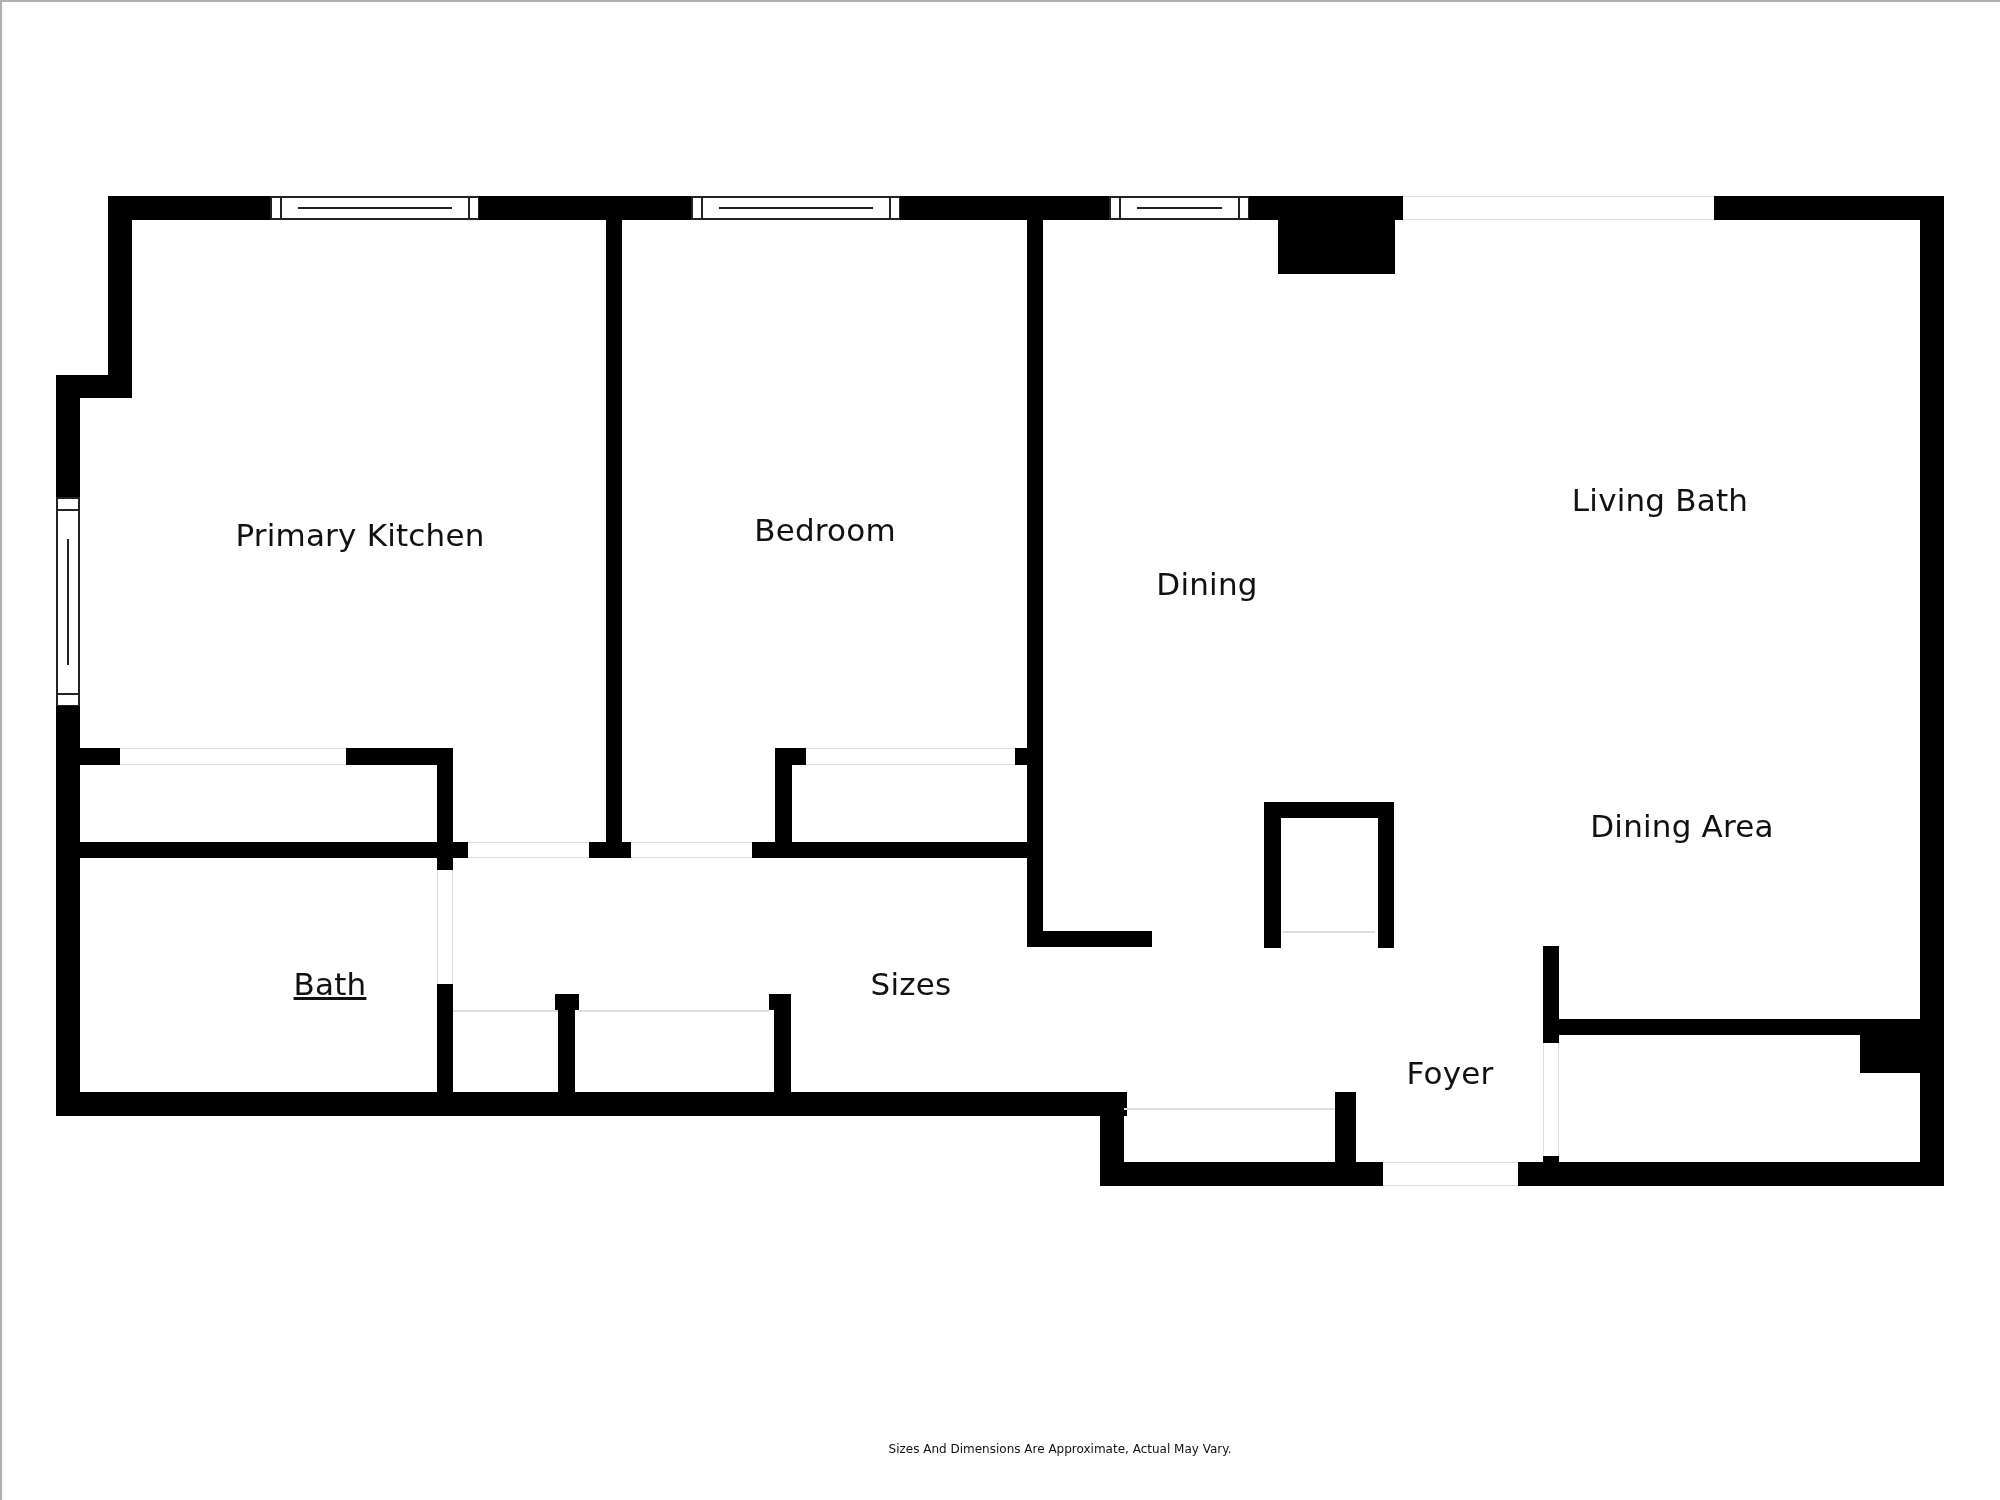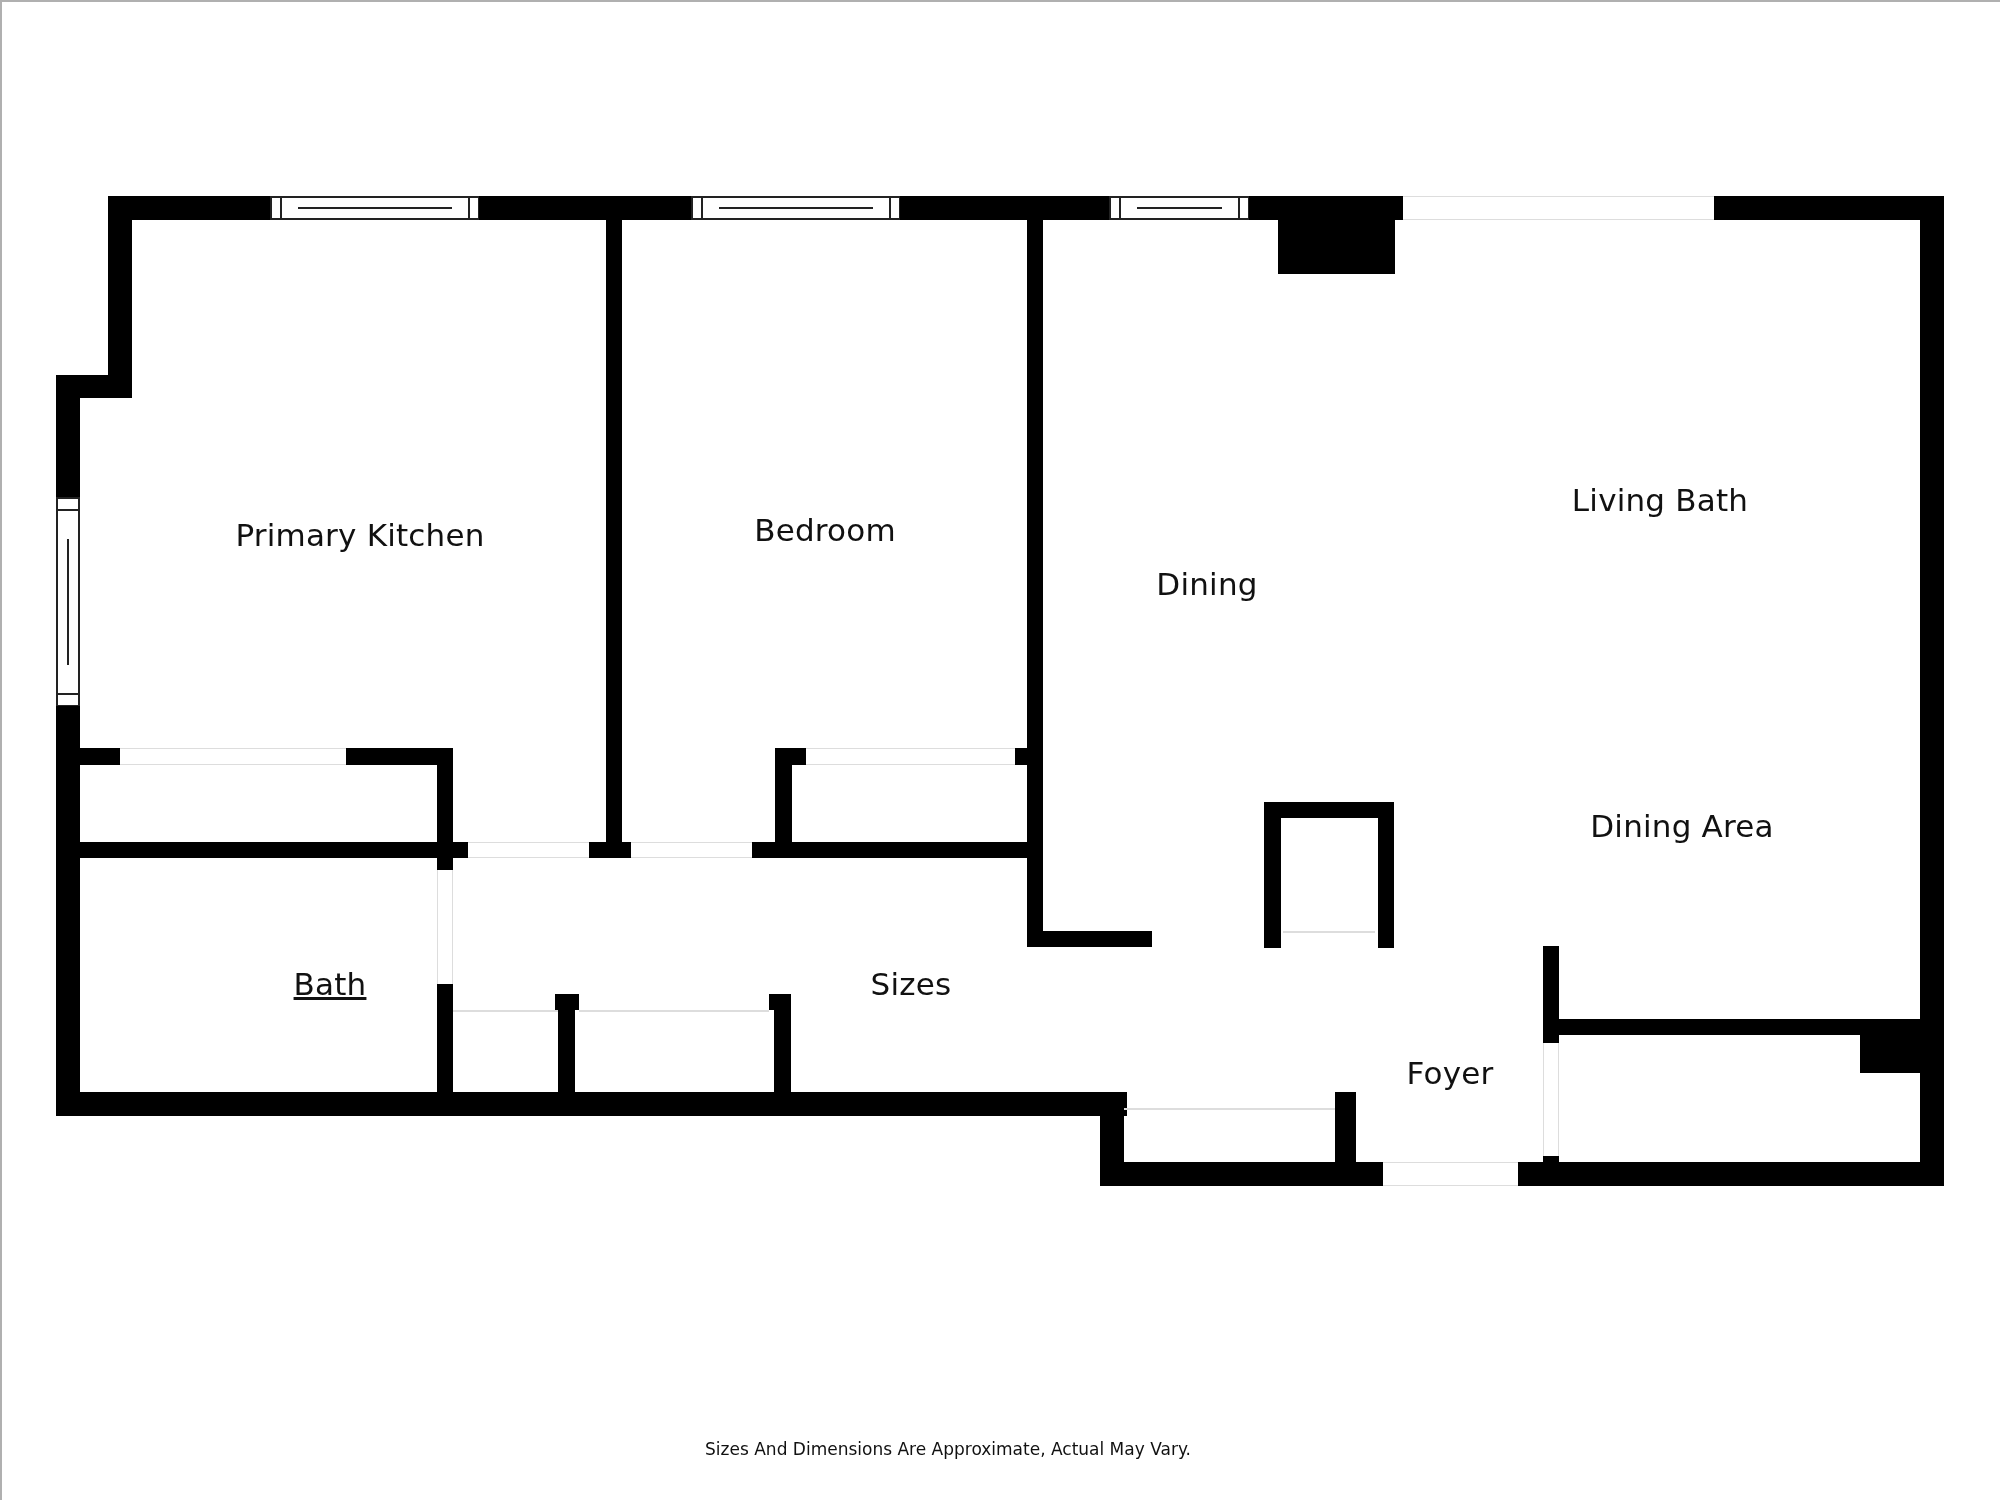--- a/index.html
+++ b/index.html
@@ -8,21 +8,21 @@
   .w{position:absolute;background:#000;}
   .win{position:absolute;background:#fff;border:2px solid #222;box-sizing:border-box;}
   .win.h::after{content:"";position:absolute;left:26px;right:26px;top:50%;height:2px;margin-top:-1px;background:#222;}
   .win.h .jl,.win.h .jr{position:absolute;top:0;bottom:0;width:2px;background:#222;}
   .win.v::after{content:"";position:absolute;top:40px;bottom:40px;left:50%;width:2px;margin-left:-1px;background:#222;}
   .win.v .jt,.win.v .jb{position:absolute;left:0;right:0;height:2px;background:#222;}
   .open{position:absolute;box-sizing:border-box;}
   .open.h{border-top:1px solid #ddd;border-bottom:1px solid #ddd;}
   .open.v{border-left:1px solid #ddd;border-right:1px solid #ddd;}
   .label{position:absolute;color:#111;white-space:nowrap;transform:translate(-50%,-50%);font-size:31px;letter-spacing:0.2px;}
-  .foot{position:absolute;left:948px;top:1449px;transform:translate(-50%,-50%);font-size:17px;color:#111;white-space:nowrap;text-align:right;}
+  .foot{position:absolute;left:1060px;top:1449px;transform:translate(-50%,-50%);font-size:12px;color:#111;white-space:nowrap;text-align:right;}
 </style>
 </head>
 <body>
 
 <div class="frame"></div>
 
 <div>
 
   <div class="w" style="left:108px;top:196px;width:163px;height:24px;"></div>
   <div class="win h" style="left:270px;top:196px;width:210px;height:24px;">

